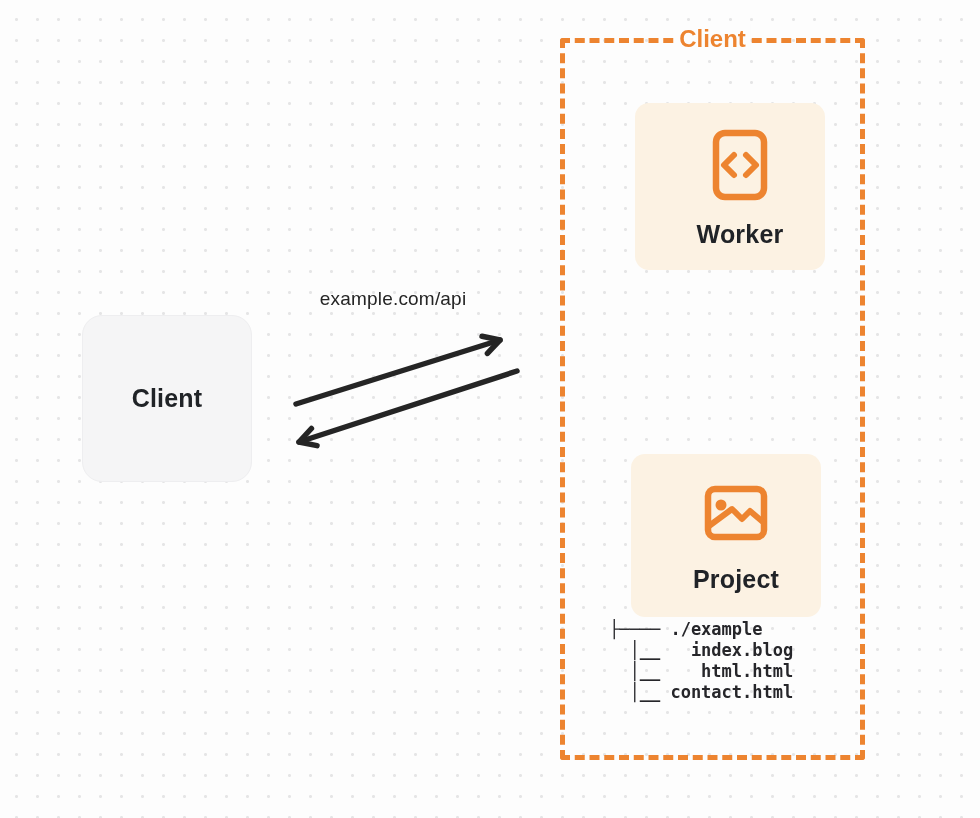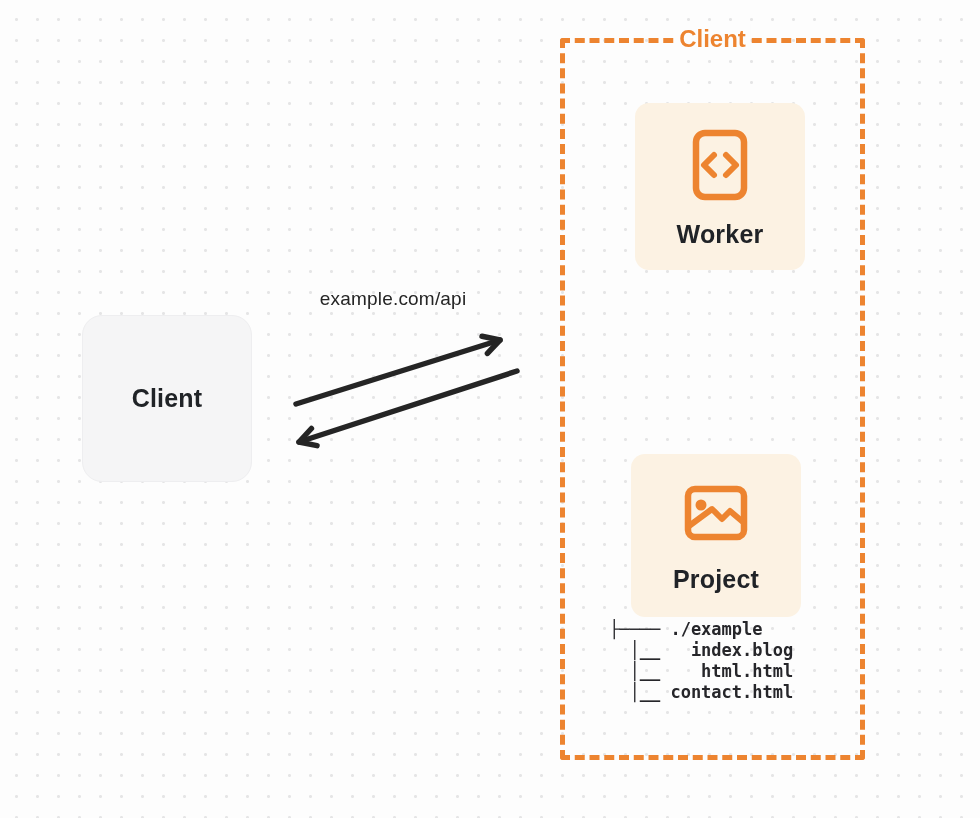--- a/index.html
+++ b/index.html
@@ -39,21 +39,21 @@
   .project-title{
     position:absolute;top:-19px;left:50%;transform:translateX(-50%);
     background:#FDFDFD;padding:0 5px;
     font-size:24px;font-weight:bold;color:var(--accent_orange,#ED8430);
     line-height:30px;white-space:nowrap;
   }
 
   
   .card{
     position:absolute;background:var(--card_cream,#FCF2E3);border-radius:14px;
-    display:flex;flex-direction:column;align-items:center;
+    display:flex;flex-direction:column;align-items:center;padding-left:20px;
   }
   .card.worker{left:70px;top:60px;width:170px;height:167px;}
   .card.assets{left:66px;top:411px;width:170px;height:163px;}
   .card .card-label{
     font-size:25px;font-weight:bold;color:var(--text_dark,#202327);letter-spacing:.2px;
   }
   .card.worker .icon-wrap{margin-top:26px;}
   .card.worker .card-label{margin-top:19px;}
   .card.assets .icon-wrap{margin-top:31px;}
   .card.assets .card-label{margin-top:24px;}

